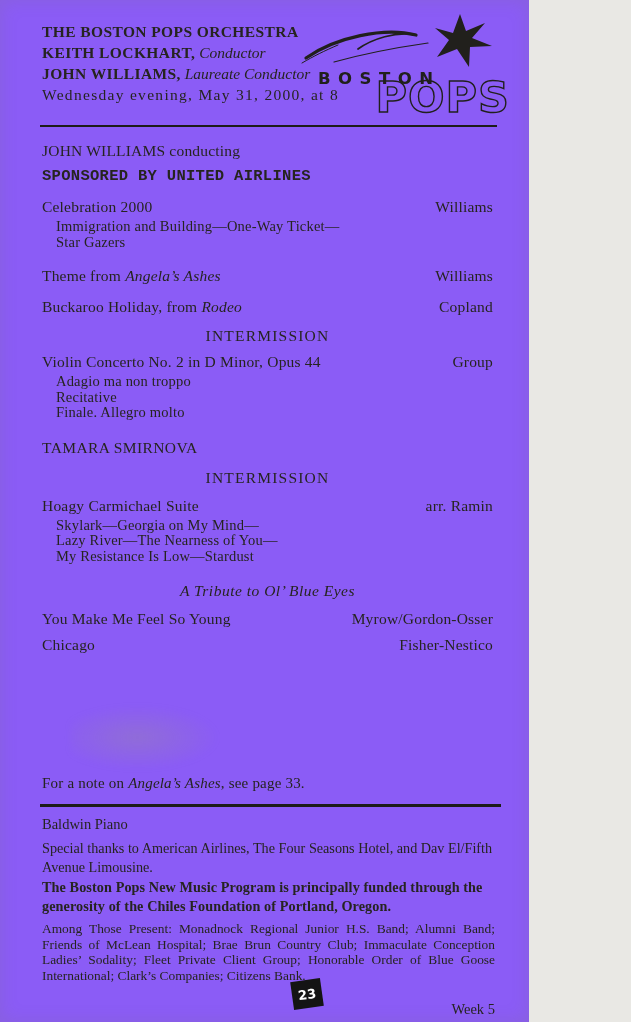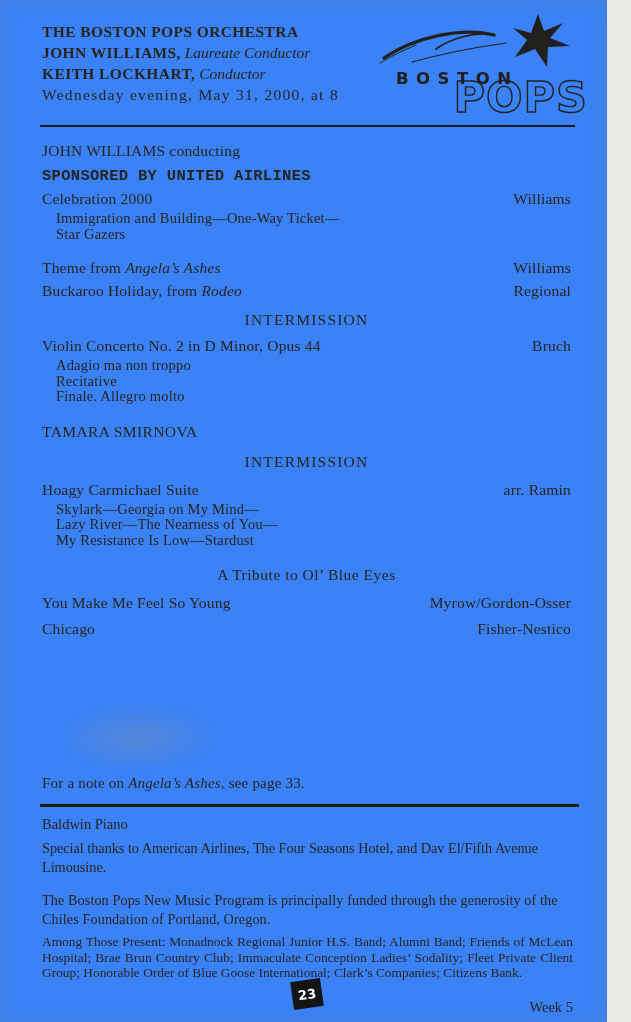--- a/index.html
+++ b/index.html
@@ -1,87 +1,87 @@
 <!DOCTYPE html>
 <html><head>
 <meta charset="utf-8">
 <style>
   html,body{margin:0;padding:0;background:#e9e8e4;}
   .page{
     position:relative;
-    width:607px;height:1022px;
-    background:#3b82f6;
+    width:529px;height:1022px;
+    background:#8b5cf6;
     color:#262420;
     font-family:"Liberation Serif", serif;
     overflow:hidden;
     box-shadow:inset 0 0 18px rgba(120,115,100,0.18);
   }
   
   .header{position:absolute;top:21px;left:42px;font-size:15.5px;line-height:21px;}
   .hdr-bold{font-weight:bold;letter-spacing:0.4px;}
   .hdr-title{font-style:italic;font-weight:normal;}
   .date-line{letter-spacing:1.3px;}
   
   .logo{position:absolute;top:12px;right:16px;width:215px;height:106px;}
   
   .rule1{position:absolute;top:125px;left:40px;right:32px;height:2px;background:#1d1c18;}
   .rule2{position:absolute;top:804px;left:40px;right:28px;height:3px;background:#1d1c18;}
   
   .program{position:absolute;top:142px;left:42px;right:36px;font-size:15.5px;letter-spacing:0.2px;}
   .conducting{line-height:18px;}
   .sponsor{font-weight:bold;margin-top:7px;line-height:18px;letter-spacing:0.3px;font-family:Liberation Mono, monospace;}
-  .work{margin-top:4px;}
+  .work{margin-top:12px;}
   .work-line{display:flex;justify-content:space-between;line-height:19px;}
   .work-title{white-space:nowrap;}
   .composer{white-space:nowrap;}
   .movements{margin-left:14px;font-size:14.5px;line-height:15.5px;margin-top:3px;}
   .soloist{margin-top:18px;line-height:17px;letter-spacing:0.4px;}
   .center-head{text-align:center;margin-top:11px;line-height:18px;letter-spacing:1.2px;}
-  .center-italic{text-align:center;margin-top:18px;line-height:18px;letter-spacing:0.5px;}
+  .center-italic{text-align:center;font-style:italic;margin-top:18px;line-height:18px;letter-spacing:0.5px;}
   .it{font-style:italic;}
   .tight{margin-top:9px;}
   .tighter{margin-top:7px;}
   .wide{margin-top:16px;}
   
   .bleed{
     position:absolute;left:70px;top:705px;width:150px;height:65px;
     background:radial-gradient(ellipse at 45% 50%, rgba(160,152,138,0.28), rgba(160,152,138,0.0) 70%);
     filter:blur(3px);
   }
   
   .note-line{position:absolute;top:775px;left:42px;font-size:15px;letter-spacing:0.2px;}
   .footer{position:absolute;top:812px;left:42px;right:34px;}
   .records{font-size:13.8px;line-height:20px;white-space:nowrap;letter-spacing:-0.1px;}
   .piano{font-size:14.5px;line-height:20px;margin-top:2px;}
   .thanks{font-size:14.2px;line-height:18.5px;margin-top:5px;}
-  .newmusic{font-size:14.2px;font-weight:normal;line-height:18.5px;margin-top:15px;letter-spacing:0.1px;}
+  .newmusic{font-size:14.2px;font-weight:bold;line-height:18.5px;margin-top:2px;letter-spacing:0.1px;}
   .among{font-size:13.4px;line-height:15.5px;margin-top:6px;text-align:justify;}
   .week{font-size:14.5px;text-align:right;margin-top:18px;}
   .badge{
     position:absolute;left:292px;top:980px;width:30px;height:28px;
     background:#141414;color:#fff;
     display:flex;align-items:center;justify-content:center;
     font-family:"DejaVu Sans", sans-serif;font-size:13px;font-weight:bold;
     transform:rotate(-8deg);
   }
 </style>
 </head>
 <body>
 
 <div class="page">
 
   <div class="header">
     <div class="hdr-bold">THE BOSTON POPS ORCHESTRA</div>
     <div>
+      <span class="hdr-bold">KEITH LOCKHART,</span>
+      <span class="hdr-title">Conductor</span>
+    </div>
+    <div>
       <span class="hdr-bold">JOHN WILLIAMS,</span>
       <span class="hdr-title">Laureate Conductor</span>
-    </div>
-    <div>
-      <span class="hdr-bold">KEITH LOCKHART,</span>
-      <span class="hdr-title">Conductor</span>
     </div>
     <div class="date-line">Wednesday evening, May 31, 2000, at 8</div>
   </div>
 
   <div class="logo">
     <svg width="215" height="106" viewBox="0 0 215 106">
       <g>
         <path d="M8,46 C38,25 86,15 118,23" fill="none" stroke="#21201c" stroke-width="3.2" stroke-linecap="round"></path>
         <path d="M118,23 C98,19 74,27 60,37" fill="none" stroke="#21201c" stroke-width="1.8" stroke-linecap="round"></path>
         <path d="M36,50 C72,40 102,35 130,31" fill="none" stroke="#21201c" stroke-width="1.2" stroke-linecap="round"></path>
@@ -113,30 +113,30 @@
     <div class="work wide">
       <div class="work-line">
         <span class="work-title"><span>Theme from </span><span class="it">Angela’s Ashes</span></span>
         <span class="composer">Williams</span>
       </div>
     </div>
 
     <div class="work">
       <div class="work-line">
         <span class="work-title"><span>Buckaroo Holiday, from </span><span class="it">Rodeo</span></span>
-        <span class="composer">Regional</span>
+        <span class="composer">Copland</span>
       </div>
     </div>
 
     <div class="center-head">INTERMISSION</div>
 
     <div class="work tighter">
       <div class="work-line">
         <span class="work-title">Violin Concerto No. 2 in D Minor, Opus 44</span>
-        <span class="composer">Bruch</span>
+        <span class="composer">Group</span>
       </div>
       <div class="movements">
         <div>Adagio ma non troppo</div>
         <div>Recitative</div>
         <div>Finale. Allegro molto</div>
       </div>
       <div class="soloist">TAMARA SMIRNOVA</div>
     </div>
 
     <div class="center-head" style="margin-top:13px;">INTERMISSION</div>

